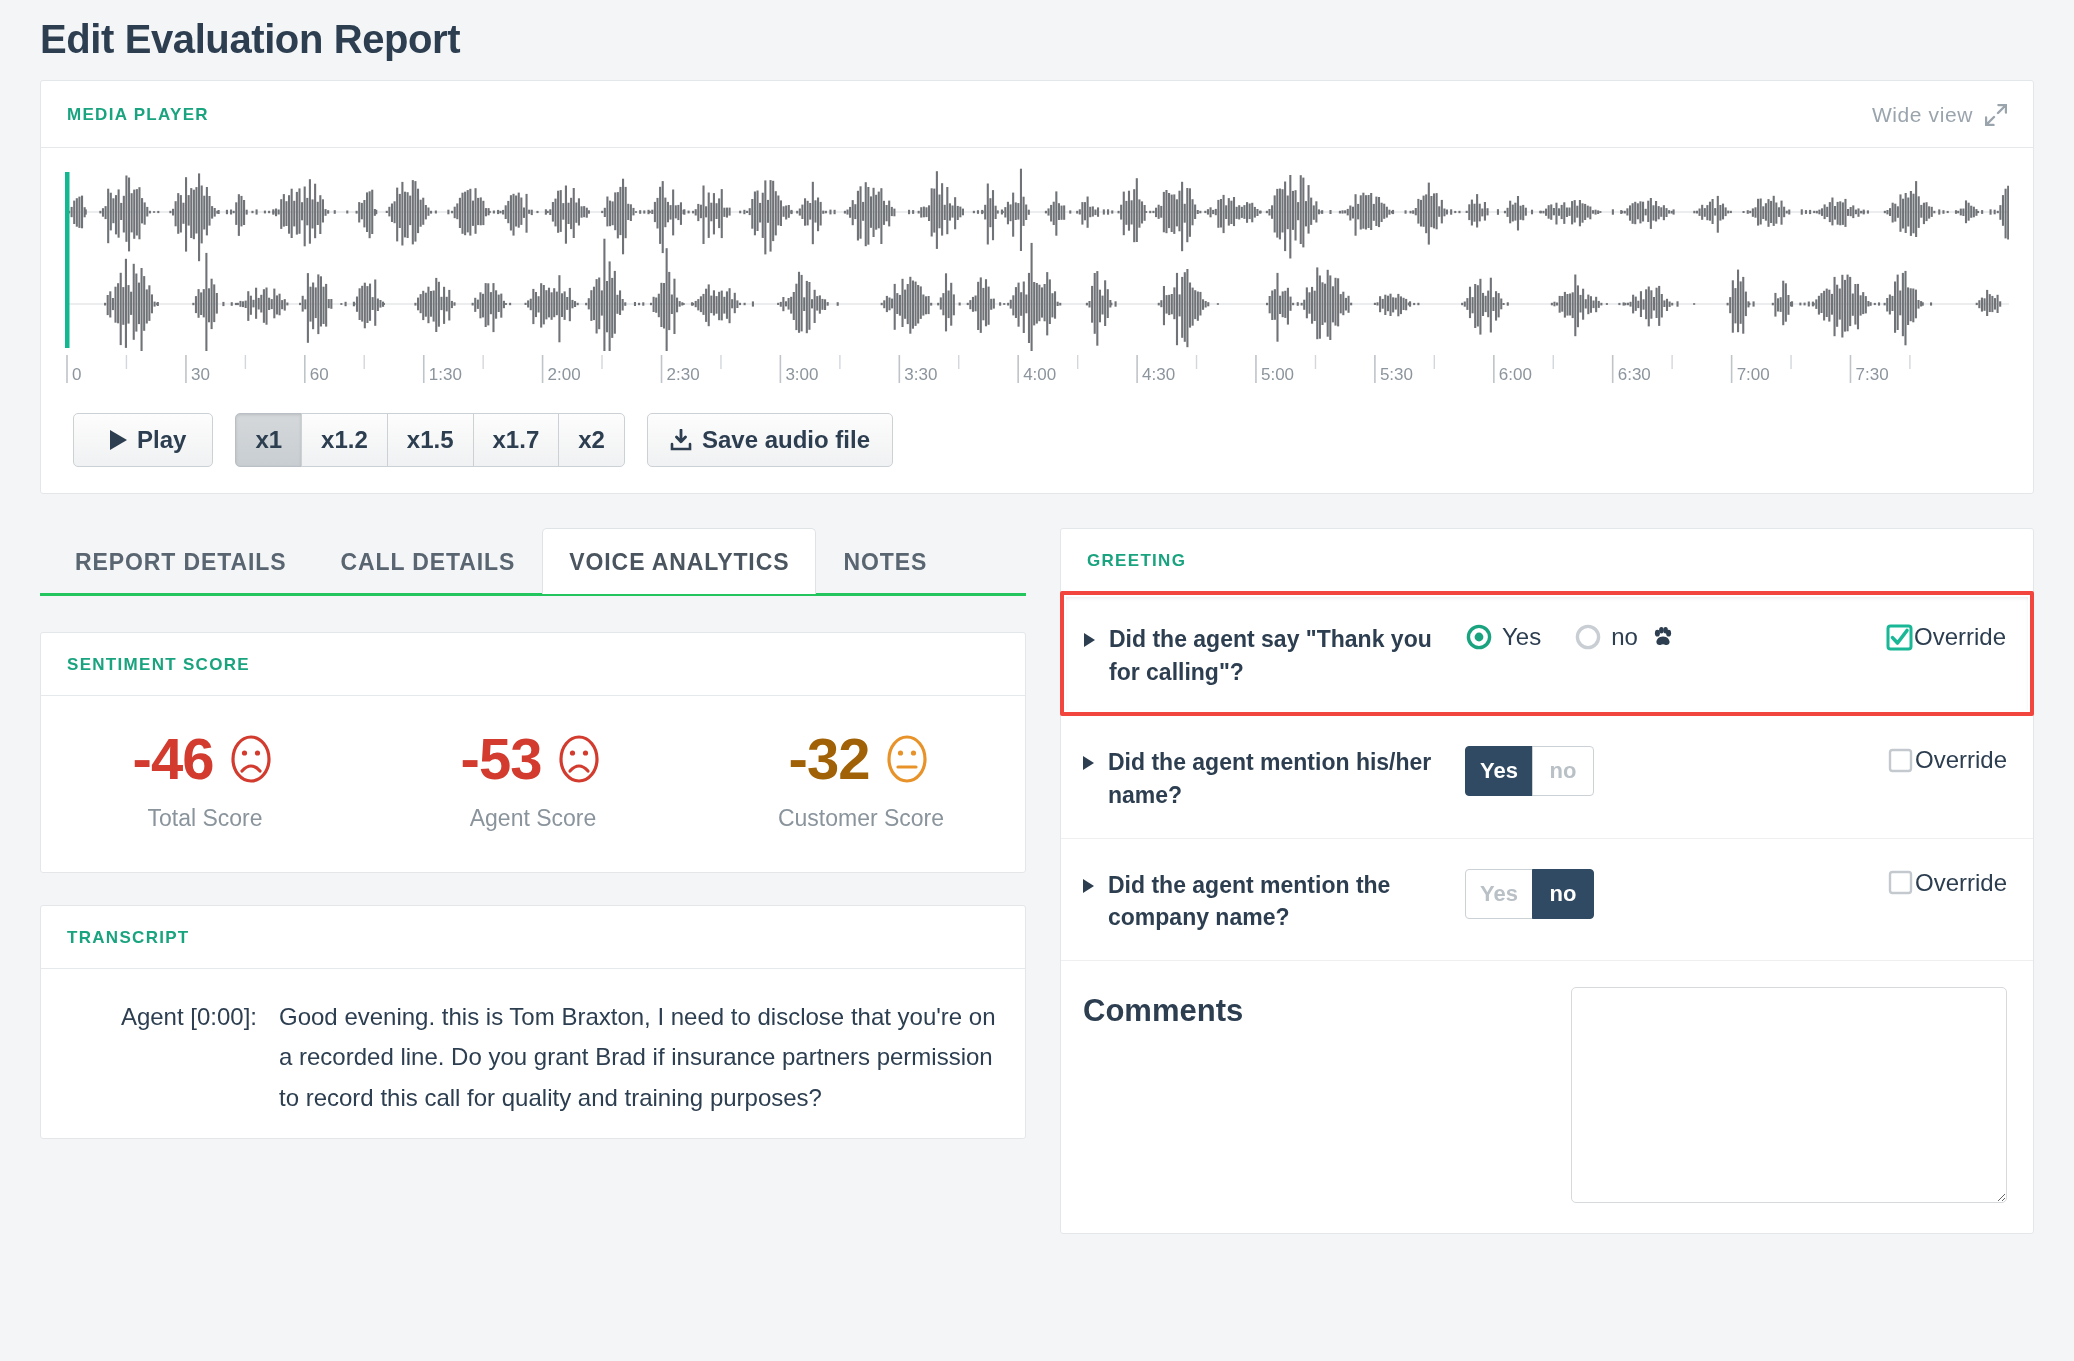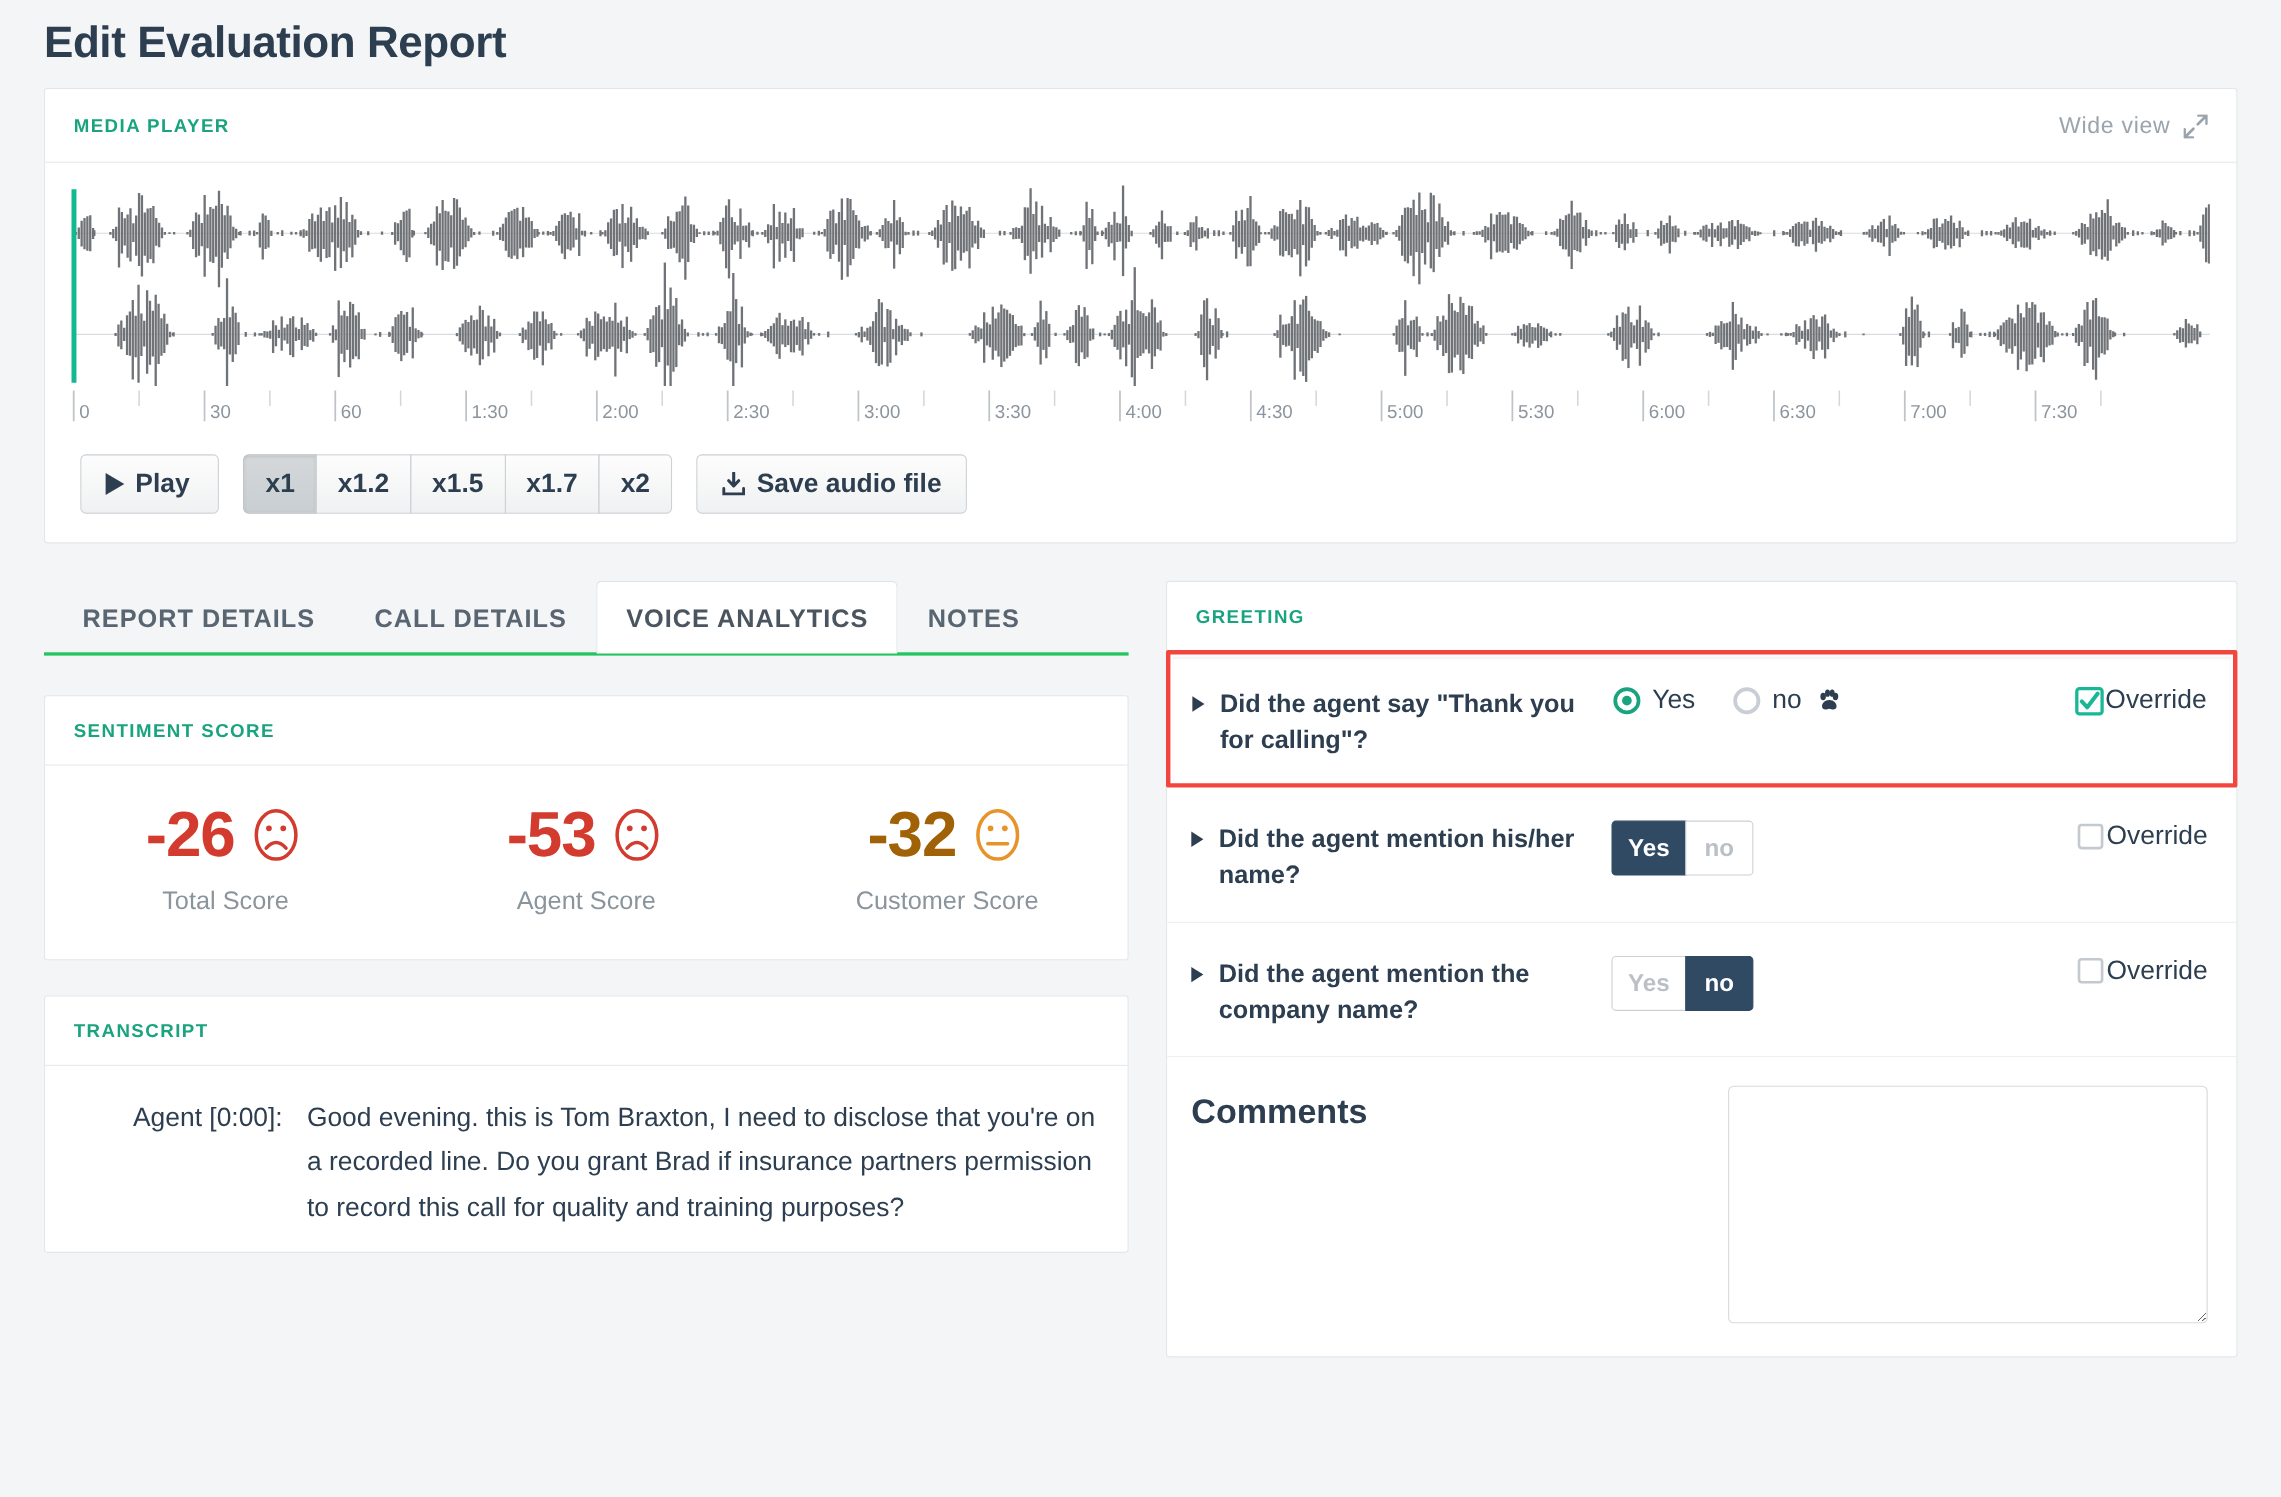--- a/index.html
+++ b/index.html
@@ -54,21 +54,21 @@
   .btn {
     font-family: "Liberation Sans", sans-serif;
     font-size: 24px; font-weight: bold; color: #2c3e50;
     background: linear-gradient(#fdfdfd,#f0f1f2);
     border: 1px solid #ccd1d6;
     border-radius: 5px;
     padding: 12px 22px;
     cursor: pointer; white-space: nowrap;
     display:inline-flex; align-items:center; gap:10px;
   }
-  .btn-play { margin-right: 22px; padding: 12px 26px 12px 22px; }
+  .btn-play { margin-right: 22px; padding: 12px 26px 12px 36px; }
   .speed-group { display:flex; margin-right: 22px; }
   .speed-group .btn { border-radius: 0; margin-left: -1px; padding: 12px 19px; }
   .speed-group .btn:first-child { border-radius: 5px 0 0 5px; margin-left:0; }
   .speed-group .btn:last-child  { border-radius: 0 5px 5px 0; }
   .speed-group .btn.active {
     background: linear-gradient(#d4d8db,#c9ced2);
     border-color: #b9bfc4;
     box-shadow: inset 0 1px 3px rgba(0,0,0,.12);
   }
   .play-tri {
@@ -1410,21 +1410,21 @@
       </div>
 
       <div class="card sentiment-card">
         <div class="card-head">
           <div class="card-title">SENTIMENT SCORE</div>
         </div>
         <div class="score-row">
 
           <div class="score-cell">
             <div class="score-top">
-              <span class="score-num" style="color:#d23b2e">-26</span>
+              <span class="score-num" style="color:#d23b2e">-46</span>
               <span class="score-face">
                 <svg viewBox="0 0 52 52" width="52" height="52">
                   <ellipse cx="26" cy="26" rx="18" ry="22" fill="none" stroke="#d23b2e" stroke-width="3.2"></ellipse>
                   <circle cx="19.5" cy="20" r="2.6" fill="#d23b2e"></circle>
                   <circle cx="32.5" cy="20" r="2.6" fill="#d23b2e"></circle>
                   <path d="M17 38 Q26 28 35 38" fill="none" stroke="#d23b2e" stroke-width="3.2" stroke-linecap="round"></path>
                 </svg>
               </span>
             </div>
             <div class="score-label">Total Score</div>

